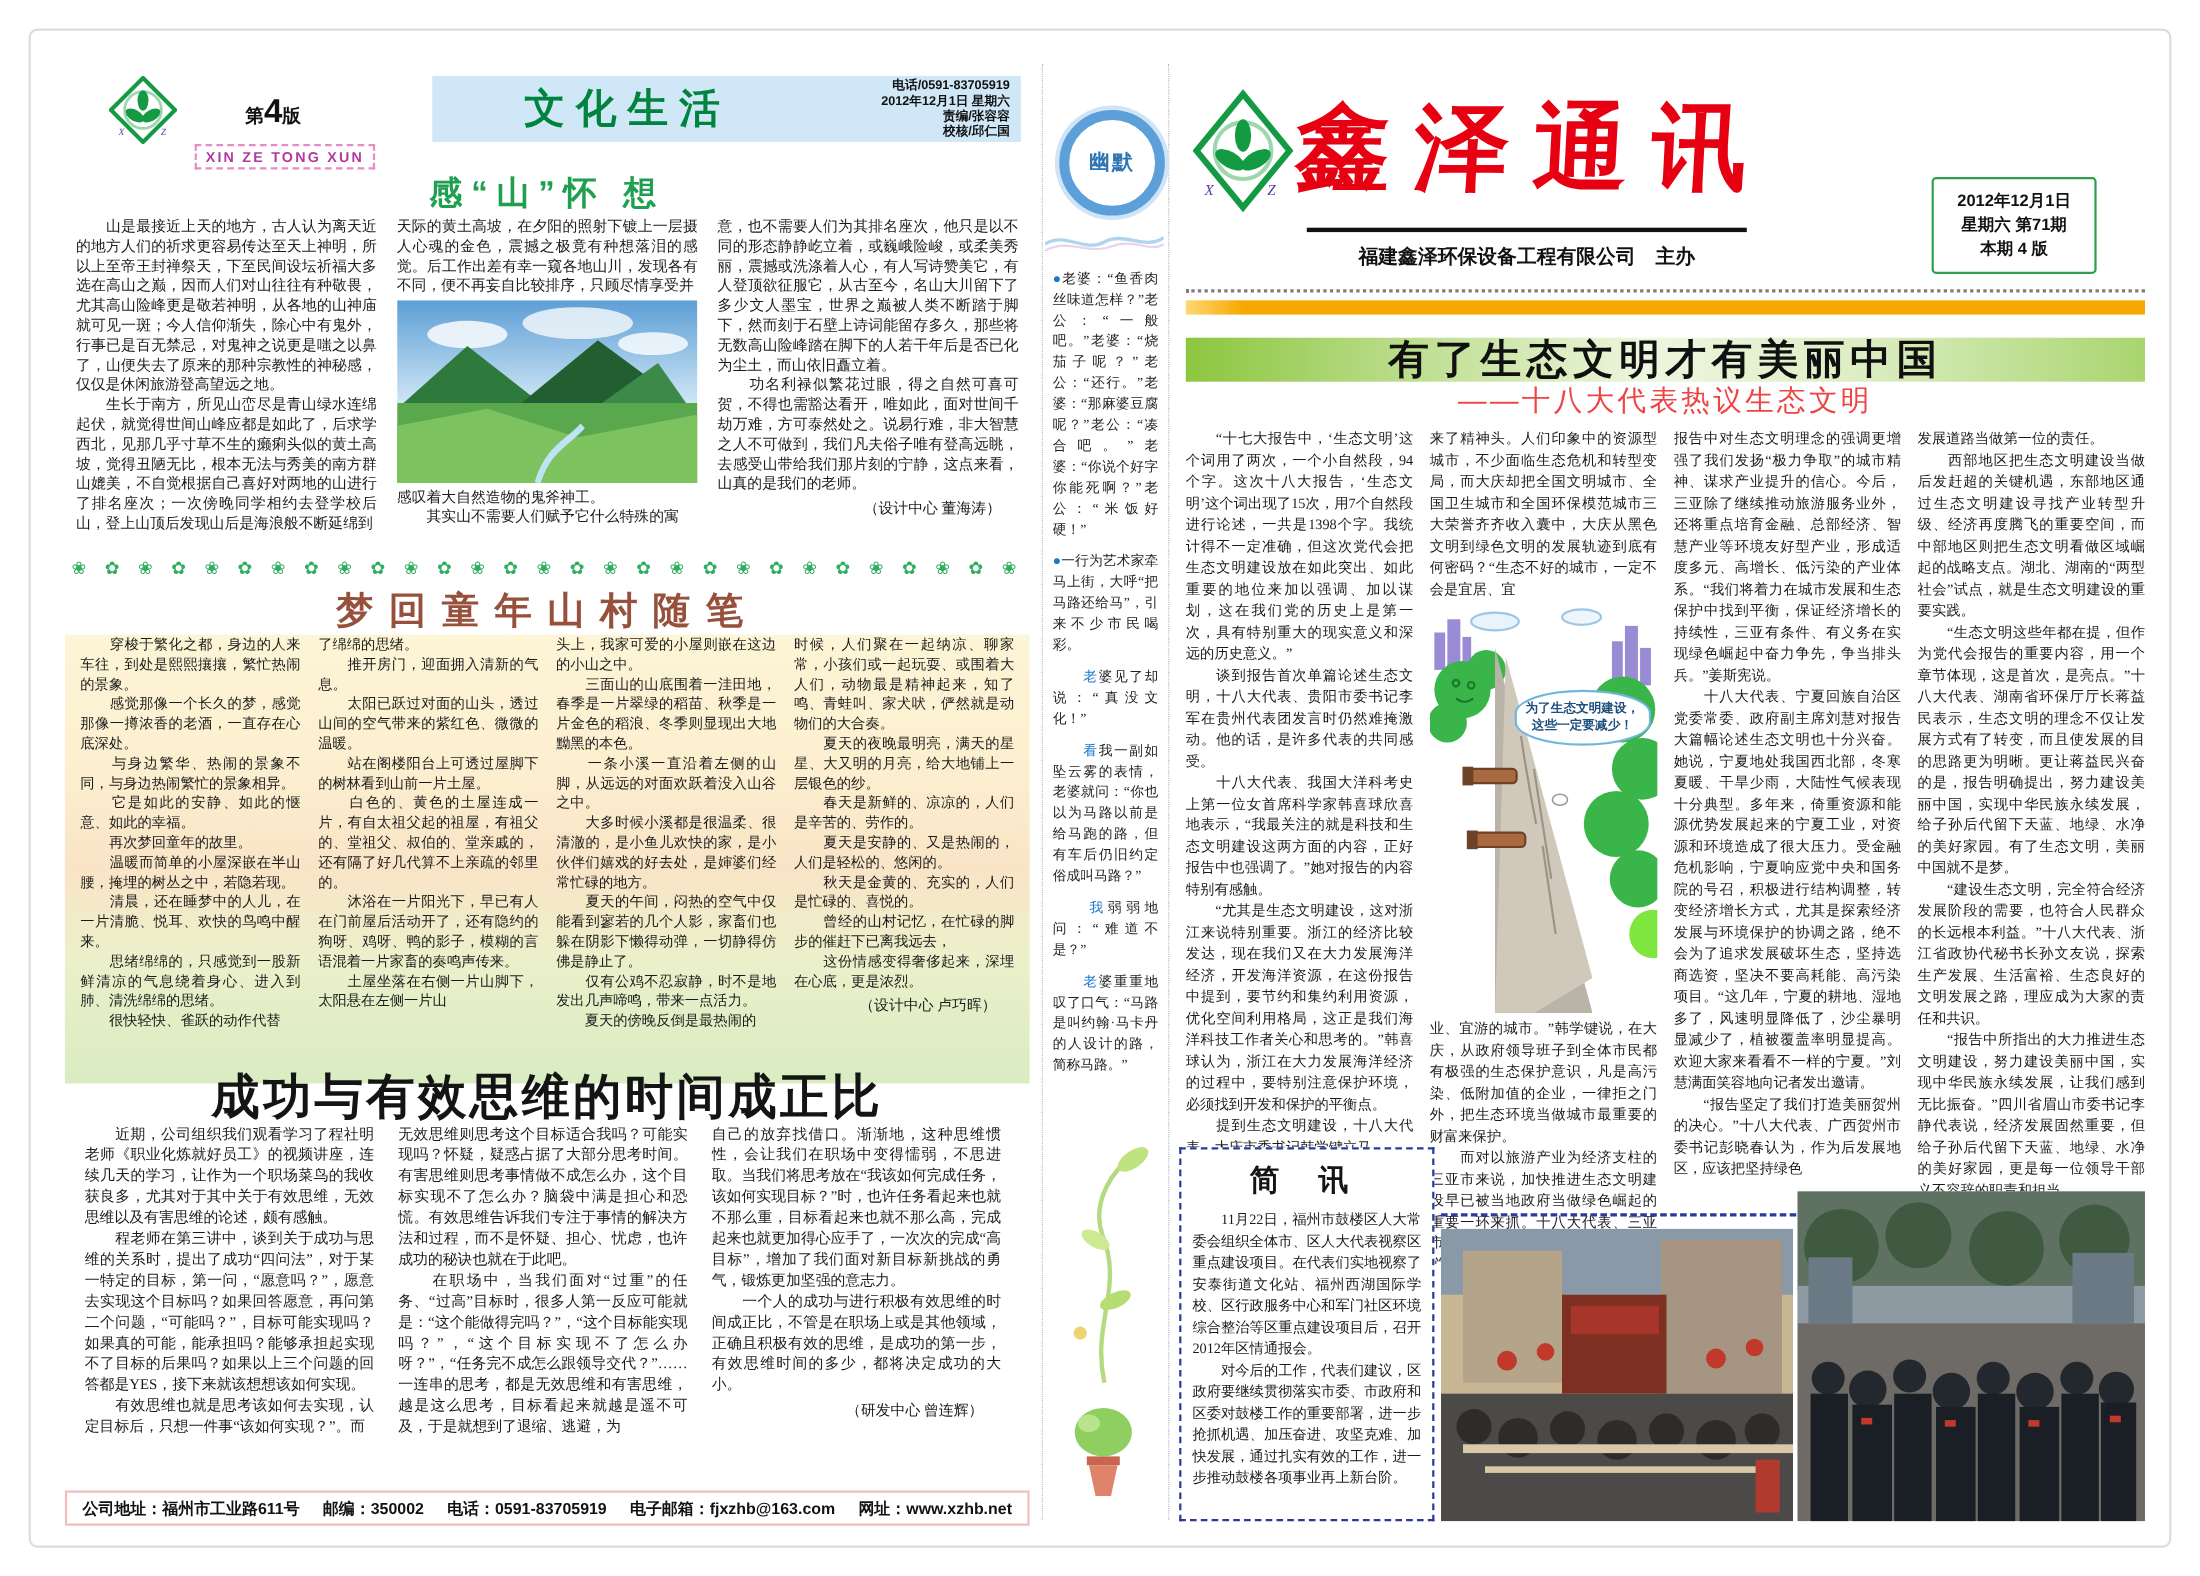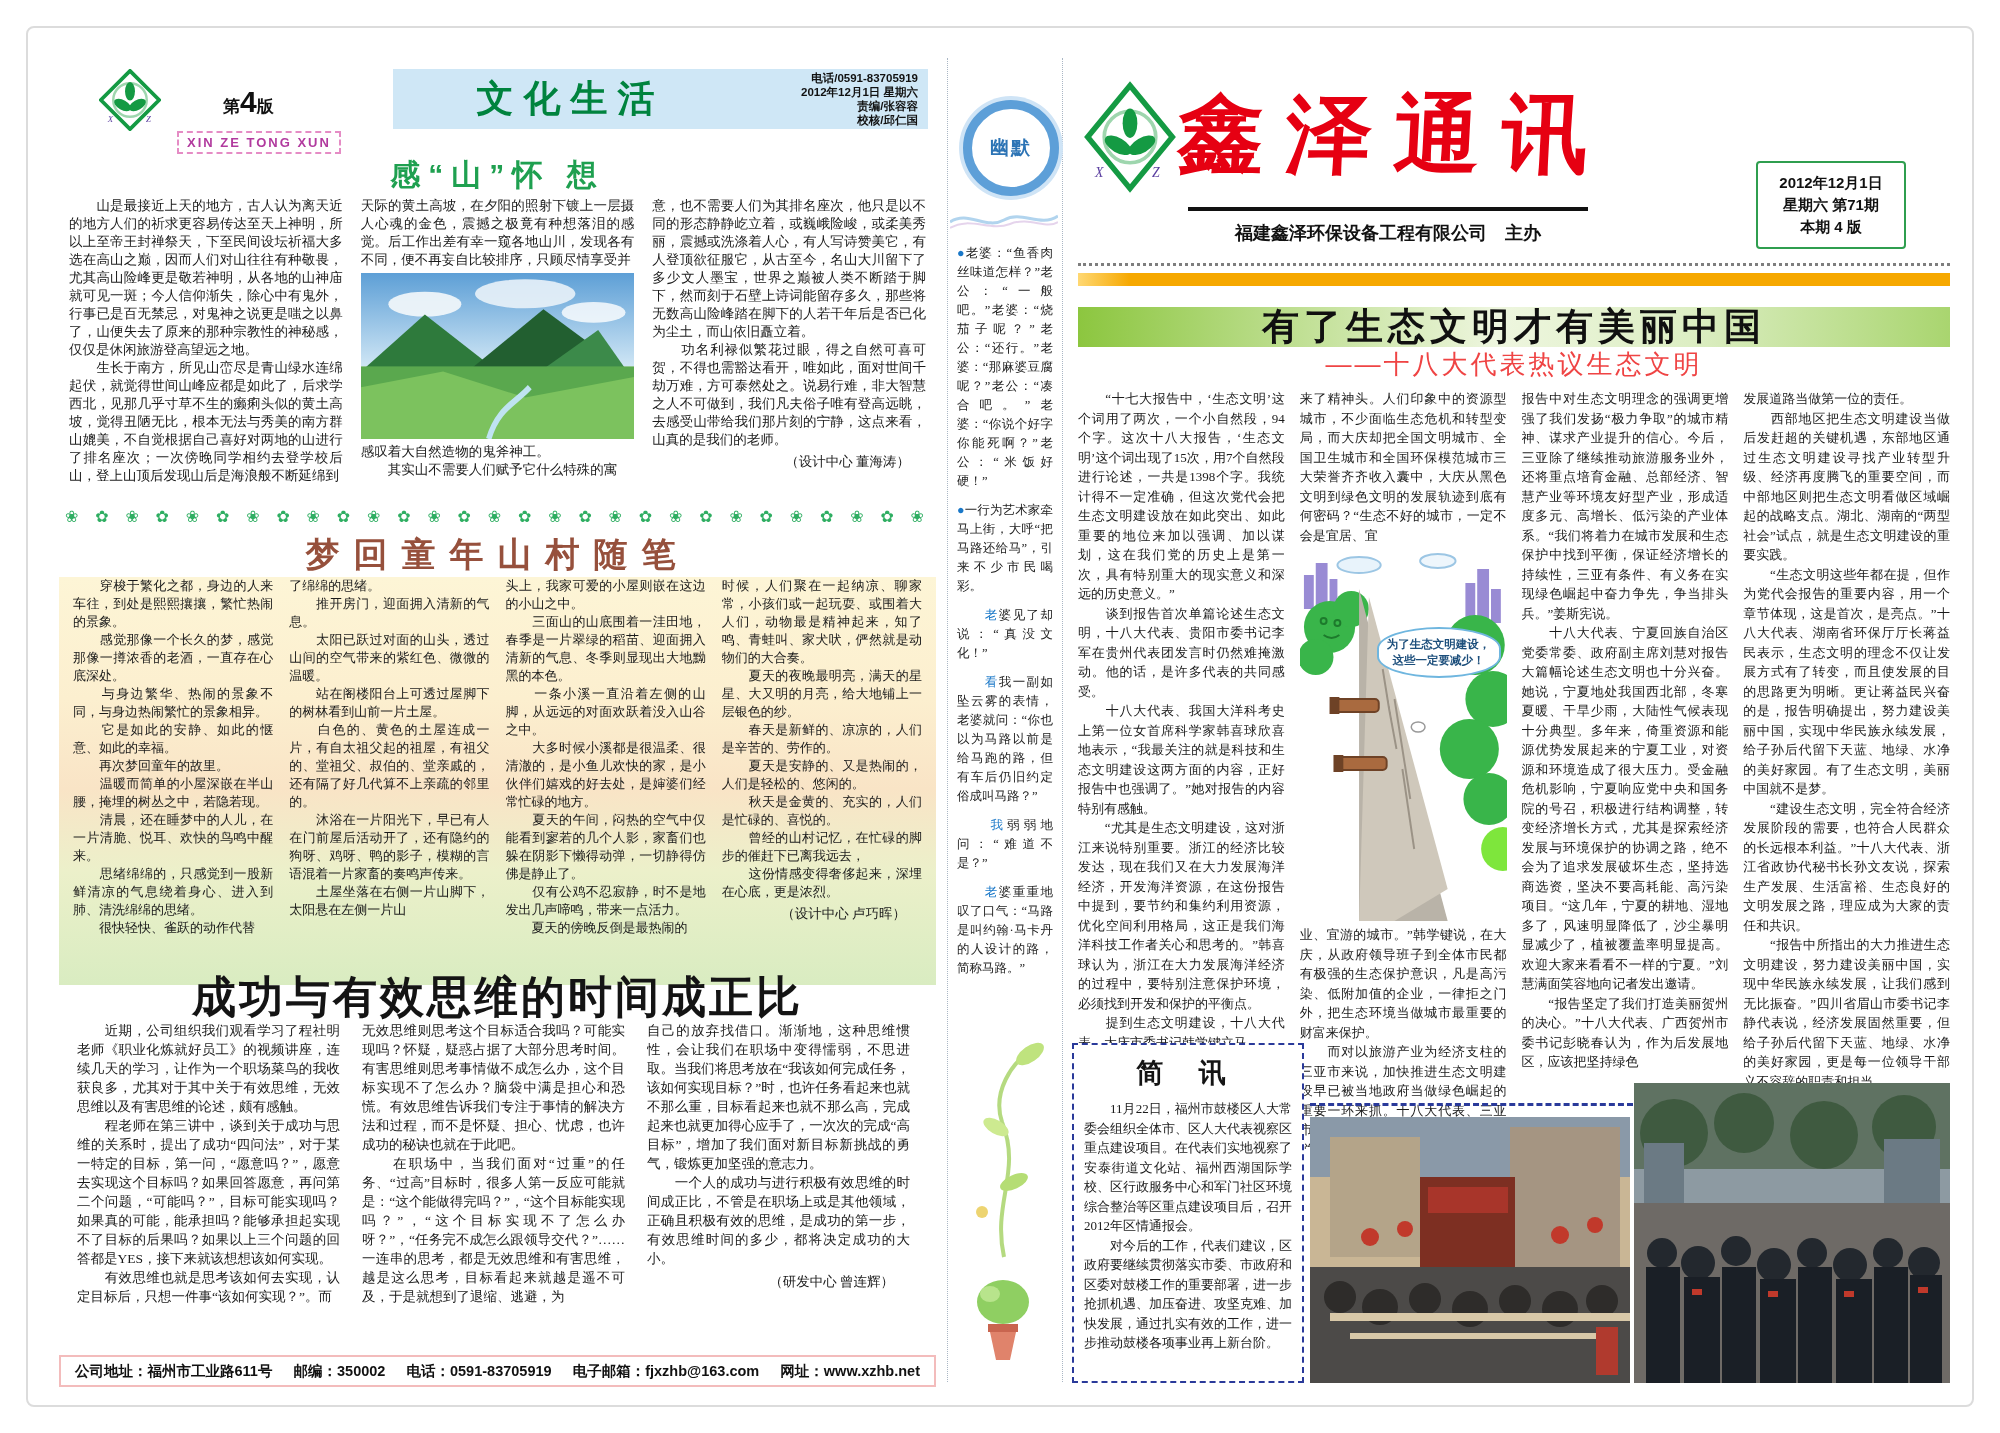--- a/index.html
+++ b/index.html
@@ -186,21 +186,21 @@
           <p class="para">了绵绵的思绪。</p>
           <p class="para">　　推开房门，迎面拥入清新的气息。</p>
           <p class="para">　　太阳已跃过对面的山头，透过山间的空气带来的紫红色、微微的温暖。</p>
           <p class="para">　　站在阁楼阳台上可透过屋脚下的树林看到山前一片土屋。</p>
           <p class="para">　　白色的、黄色的土屋连成一片，有自太祖父起的祖屋，有祖父的、堂祖父、叔伯的、堂亲戚的，还有隔了好几代算不上亲疏的邻里的。</p>
           <p class="para">　　沐浴在一片阳光下，早已有人在门前屋后活动开了，还有隐约的狗呀、鸡呀、鸭的影子，模糊的言语混着一片家畜的奏鸣声传来。</p>
           <p class="para">　　土屋坐落在右侧一片山脚下，太阳悬在左侧一片山</p>
         </div>
       <div class="art2-col">
           <p class="para">头上，我家可爱的小屋则嵌在这边的小山之中。</p>
-          <p class="para">　　三面山的山底围着一洼田地，春季是一片翠绿的稻苗、迎面拥入清新的气息、冬季则显现出大地黝黑的本色。</p>
+          <p class="para">　　三面山的山底围着一洼田地，春季是一片翠绿的稻苗、秋季是一片金色的稻浪、冬季则显现出大地黝黑的本色。</p>
           <p class="para">　　一条小溪一直沿着左侧的山脚，从远远的对面欢跃着没入山谷之中。</p>
           <p class="para">　　大多时候小溪都是很温柔、很清澈的，是小鱼儿欢快的家，是小伙伴们嬉戏的好去处，是婶婆们经常忙碌的地方。</p>
           <p class="para">　　夏天的午间，闷热的空气中仅能看到寥若的几个人影，家畜们也躲在阴影下懒得动弹，一切静得仿佛是静止了。</p>
           <p class="para">　　仅有公鸡不忍寂静，时不是地发出几声啼鸣，带来一点活力。</p>
           <p class="para">　　夏天的傍晚反倒是最热闹的</p>
         </div>
       <div class="art2-col">
         <div>
             <p class="para">时候，人们聚在一起纳凉、聊家常，小孩们或一起玩耍、或围着大人们，动物最是精神起来，知了鸣、青蛙叫、家犬吠，俨然就是动物们的大合奏。</p>
             <p class="para">　　夏天的夜晚最明亮，满天的星星、大又明的月亮，给大地铺上一层银色的纱。</p>

